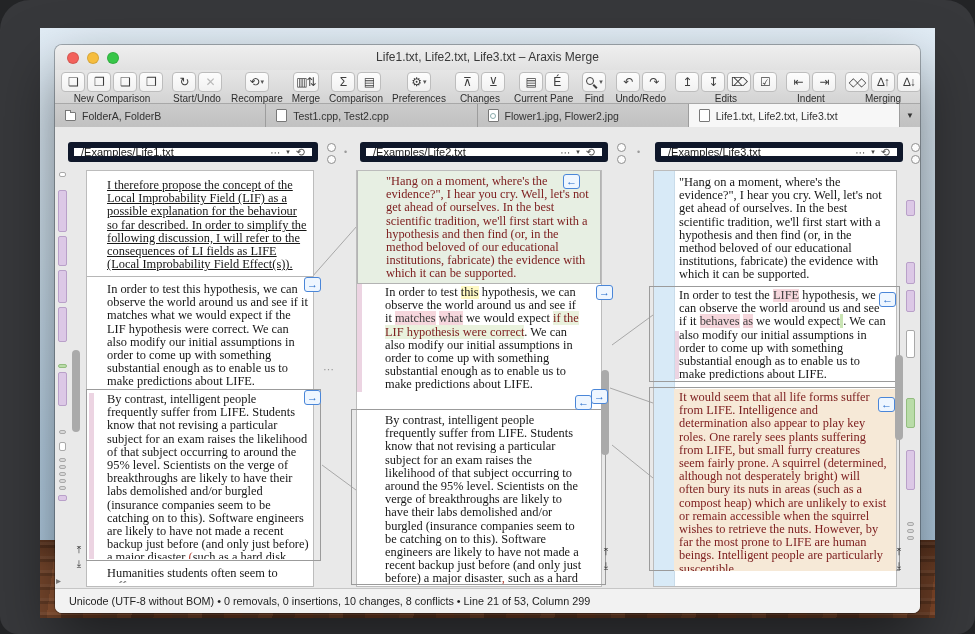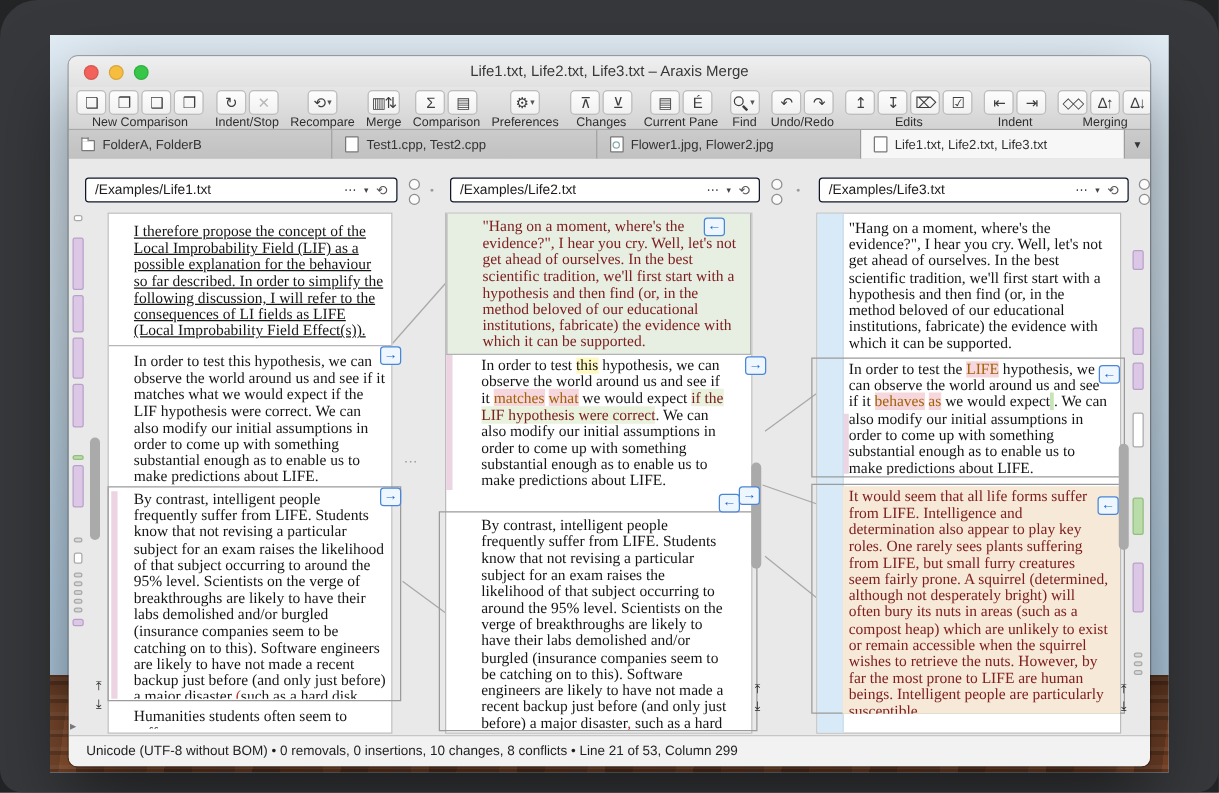--- a/index.html
+++ b/index.html
@@ -46,21 +46,21 @@
        border-right:1px solid #9d9d9d;background:linear-gradient(#cbcbcb,#c1c1c1);box-sizing:border-box;overflow:hidden;white-space:nowrap}
   .tab.active{background:#f7f7f7}
   .tabdd{width:20px;display:flex;align-items:center;justify-content:center;font-size:8px;color:#333;background:linear-gradient(#cbcbcb,#c1c1c1)}
   .ti{width:9px;height:11px;border:1px solid #787878;background:#fff;flex:none;position:relative;border-radius:1px}
   .ti.folder{height:7px;margin-top:2px}
   .ti.folder::before{content:"";position:absolute;left:-1px;top:-3px;width:4px;height:2px;background:#fff;border:1px solid #787878;border-bottom:none}
   .ti.image::before{content:"";position:absolute;left:1.5px;top:3px;width:4px;height:4px;border:1px solid #8aa;border-radius:50%}
 
   
   .content{position:absolute;top:82px;left:0;right:0;height:461px;background:#e9e9e9}
-  .field{position:absolute;top:15px;height:20px;background:#fff;border:1px solid #0f172a;border-radius:3px;
+  .field{position:absolute;top:15px;height:20px;background:#fff;border:6px solid #0f172a;border-radius:3px;
          font-size:11px;color:#1b1b1b;display:flex;align-items:center;padding:0 7px;box-sizing:border-box}
   .fctl{margin-left:auto;display:flex;align-items:center;gap:6px;color:#444;font-size:10px}
   .fctl .h{font-size:11px;color:#555}
   .f0{left:13px;width:250px}.f1{left:305px;width:248px}.f2{left:600px;width:248px}
   .lc{position:absolute;width:9px;height:9px;border:1px solid #8e8e8e;border-radius:50%;background:#fbfbfb;box-sizing:border-box}
   .gapdot{position:absolute;font-size:9px;color:#9a9a9a}
 
   
   .ovl,.ovr{position:absolute;top:43px;width:13px;height:415px}
   .ovl{left:1px}.ovr{left:849px}
@@ -74,21 +74,21 @@
   .panel{position:absolute;top:43px;height:415px;background:#fff;border:1px solid #bcbcbc;box-sizing:content-box}
   .p0{left:31px;width:226px}.p1{left:301px;width:244px}.p2{left:598px;width:242px}
   .para{position:absolute;font-family:"Liberation Serif",serif;font-size:12.4px;line-height:13.2px;color:#161616;overflow:hidden}
   .p0 .para{left:20px;width:202px}
   .p1 .para{left:28px;width:198px}
   .p2 .para{left:25px;width:210px}
   .para.green{left:0;right:0;width:auto;padding:4px 10px 0 28px;background:#e7efe3;color:#7e2020;
               border:1px solid #b3b3b3;border-top:none}
   .p2 .para.tan{left:20px;right:0;width:auto;padding:2px 8px 0 5px;background:#f6e9d7;color:#7e2020}
   .sg-brightred{color:#b03a2e}
-  .sg-rp{color:#a16207;background:#f6d7dd}
+  .sg-rp{color:#404040;background:#f6d7dd}
   .sg-rg{color:#7e2020;background:#e9f2dd}
   .sg-bp{background:#fef9c3}
   .sg-gm{background:#c9e4b4}
   .sep{position:absolute;left:0;right:0;top:105px;border-top:1px solid #b6b6b6}
   .box{position:absolute;border:1px solid #9b9b9b;pointer-events:none;box-sizing:border-box}
   .stripe{position:absolute;width:5px;background:#ecd4e2}
   .gutterblue{position:absolute;left:0;top:0;bottom:0;width:20px;background:#d8eaf7;border-right:1px solid #c9dcea}
   .mb{position:absolute;width:17px;height:15px;border:1.5px solid #4a86d8;border-radius:3px;background:#eef6ff;
       color:#1d66c9;font-size:11px;line-height:12px;text-align:center;font-weight:bold;z-index:6;box-sizing:border-box}
   .thumb{position:absolute;width:8px;border-radius:4px;background:#aaa}
@@ -140,21 +140,21 @@
         </div>
         <div class="tgroup">
           <div class="tbtns">
             <div class="tbtn">
               <span>↻</span>
             </div>
             <div class="tbtn disabled">
               <span>✕</span>
             </div>
           </div>
-          <div class="tlabel">Indent/Stop</div>
+          <div class="tlabel">Start/Undo</div>
         </div>
         <div class="tgroup">
           <div class="tbtns">
             <div class="tbtn">
               <span>⟲</span>
               <span class="dd">▾</span>
             </div>
           </div>
           <div class="tlabel">Recompare</div>
         </div>

